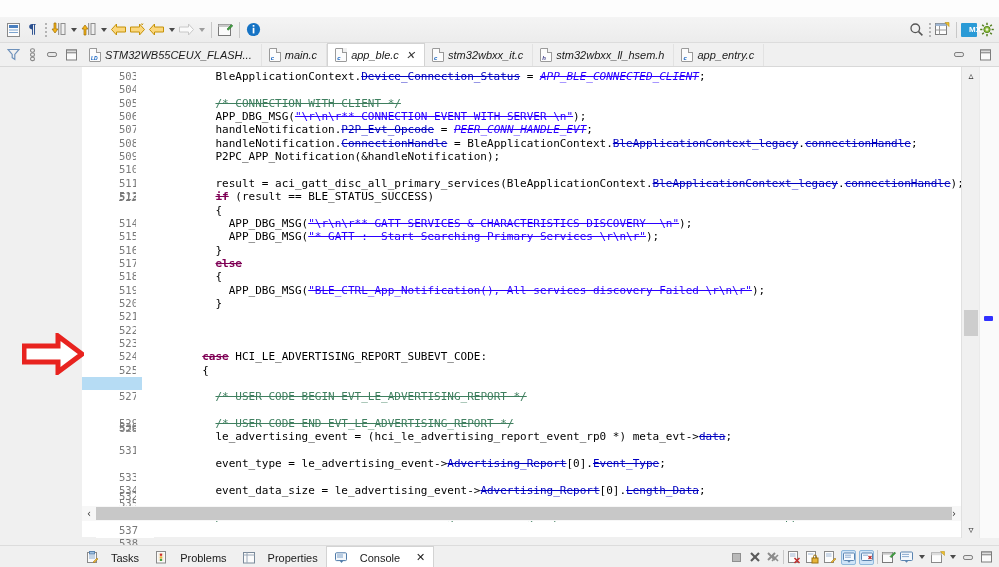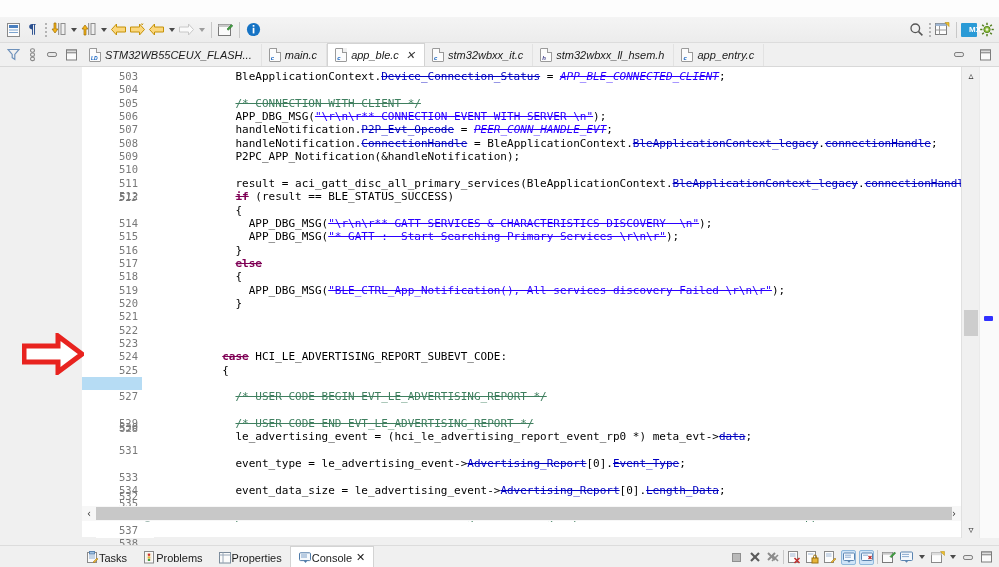--- a/index.html
+++ b/index.html
@@ -74,21 +74,21 @@
   .ficon.ld b { color:#1060c0; font-size:5px; }
 
   
   .editor {
     position:absolute; left:0; top:66px; width:999px; height:471px;
     background:#ffffff; border-top:1px solid #d8d8d8;
   }
   .ed-leftmargin { position:absolute; left:0; top:0; width:82px; height:471px; background:#f0f0f0; }
   .ed-numcol     { position:absolute; left:96px; top:0; width:46px; height:471px; background:#ffffff; }
   .ed-foldcol    { position:absolute; left:142px; top:0; width:12px; height:471px; background:#ffffff; }
-  .ed-code       { position:absolute; left:156px; top:0; right:38px; height:455px; overflow:hidden; background:#fff; }
+  .ed-code       { position:absolute; left:136px; top:0; right:38px; height:455px; overflow:hidden; background:#fff; }
 
   .lnum {
     position:absolute; right:4px; font-family:"DejaVu Sans Mono", monospace;
     font-size:10.5px; color:#787878; line-height:13.35px; text-align:right;
   }
   .cline {
     position:absolute; left:0; white-space:pre;
     font-family:"DejaVu Sans Mono", monospace;
     font-size:11px; line-height:13.35px; color:#000;
   }
@@ -126,21 +126,21 @@
                  font-family:"DejaVu Sans",sans-serif; }
   .hscroll .arwl { left:0; } .hscroll .arwr { right:0; }
   .chevron { font-family:"DejaVu Sans", sans-serif; font-size:10px; color:#333; line-height:1; }
 
   
   .botbar {
     position:absolute; left:0; bottom:0; width:999px; height:22px;
     background:#f0f0f0; border-top:1px solid #dcdcdc;
   }
   .bot-tabs { position:absolute; left:78px; top:0; height:22px; display:flex; align-items:flex-end; }
-  .bot-tab { height:21px; display:flex; align-items:center; gap:0; padding:4px 8px;
+  .bot-tab { height:21px; display:flex; align-items:center; gap:12px; padding:4px 8px;
              font-size:11px; color:#1a1a1a; white-space:nowrap; }
   .bot-tab.active { background:#ffffff; border-top:1px solid #d3d3d3;
                     border-left:1px solid #d3d3d3; border-right:1px solid #d3d3d3; height:22px;}
   .bot-icons { position:absolute; right:5px; top:0; height:22px; display:flex; align-items:center; gap:3px; }
   .bi { width:15px; height:15px; display:flex; align-items:center; justify-content:center; }
   .bi.sel { background:#cfe4f7; border:1px solid #8fb8dc; border-radius:2px; }
 
   
   .redarrow { position:absolute; left:22px; top:333px; width:62px; height:42px; }
 </style>

